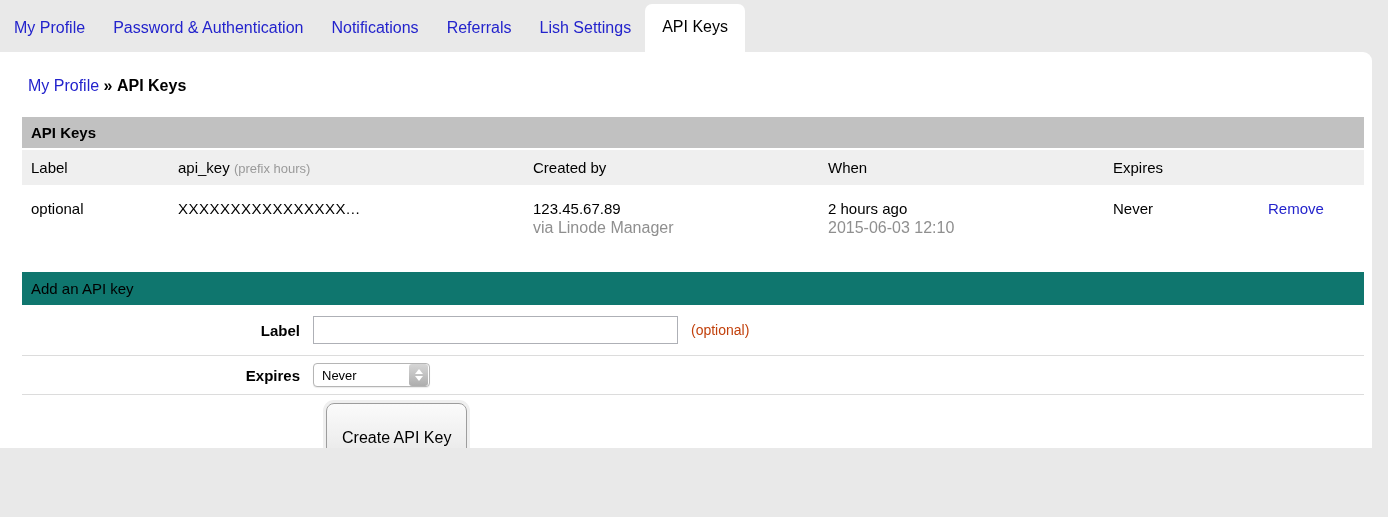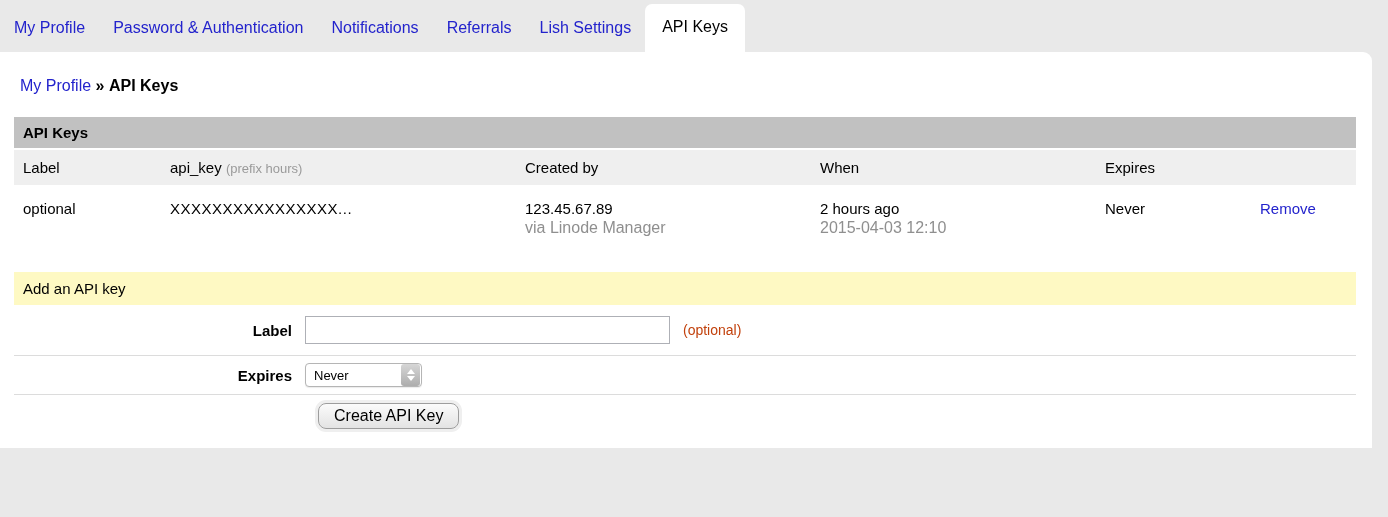--- a/index.html
+++ b/index.html
@@ -75,21 +75,21 @@
   .col-note { color:#9a9a9a; font-size:13px; font-weight:normal; }
   .body-row .cell { padding:13px 0 13px 9px; font-size:15px; }
   .body-row { padding-bottom:22px; }
   .cell .sub { font-size:16px; color:#8f8f8f; margin-top:2px; }
   .apikey-masked { letter-spacing:0.5px; }
   a.remove-link { color:#2323cc; text-decoration:none; cursor:pointer; font-size:15px; }
 
   
   .form-wrap { margin:0 16px 0 14px; }
   .form-title {
-    background:#fef9c3;
+    background:#0f766e;
     font-size:15px;
     padding:8px 0 8px 9px;
   }
   .form-row {
     display:flex; align-items:center;
   }
   .form-row .flabel {
     width:291px;
     text-align:right;
     font-size:15px; font-weight:bold;
@@ -137,21 +137,21 @@
     width:0; height:0;
     border-left:4px solid transparent; border-right:4px solid transparent;
     border-top:5px solid #fff;
   }
 
   .create-btn {
     margin-left:304px;
     font-family:"Liberation Sans", sans-serif;
     font-size:16px;
     color:#000;
-    padding:3px 15px;
+    padding:25px 15px;
     border:1px solid #9d9d9d;
     border-radius:8px;
     background:linear-gradient(#fbfbfb,#e3e3e3);
     box-shadow:0 0 0 3px #efefef;
     cursor:pointer;
   }
 </style>
 </head>
 <body>
 
@@ -162,21 +162,21 @@
 
   <div class="tabbar">
     <a class="tab">My Profile</a>
     <a class="tab">Password &amp; Authentication</a>
     <a class="tab">Notifications</a>
     <a class="tab">Referrals</a>
     <a class="tab">Lish Settings</a>
     <a class="tab active">API Keys</a>
   </div>
 
-  <div style="position:absolute; top:52px; left:0; width:1372px;">
+  <div style="position:absolute; top:52px; left:8px; width:1372px;">
 
     <div class="breadcrumb">
       <a>My Profile</a>
       <span class="sep">»</span>
       <span class="current">API Keys</span>
     </div>
 
     <div class="table-wrap">
       <div class="table-title">API Keys</div>
 
@@ -193,21 +193,21 @@
 
       <div class="grid-row body-row">
         <div class="cell">optional</div>
         <div class="cell apikey-masked">XXXXXXXXXXXXXXXX...</div>
         <div class="cell">
           <div>123.45.67.89</div>
           <div class="sub">via Linode Manager</div>
         </div>
         <div class="cell">
           <div>2 hours ago</div>
-          <div class="sub">2015-04-03 12:10</div>
+          <div class="sub">2015-06-03 12:10</div>
         </div>
         <div class="cell">Never</div>
         <div class="cell">
           <a class="remove-link">Remove</a>
         </div>
       </div>
     </div>
 
     <div class="form-wrap">
       <div class="form-title">Add an API key</div>

